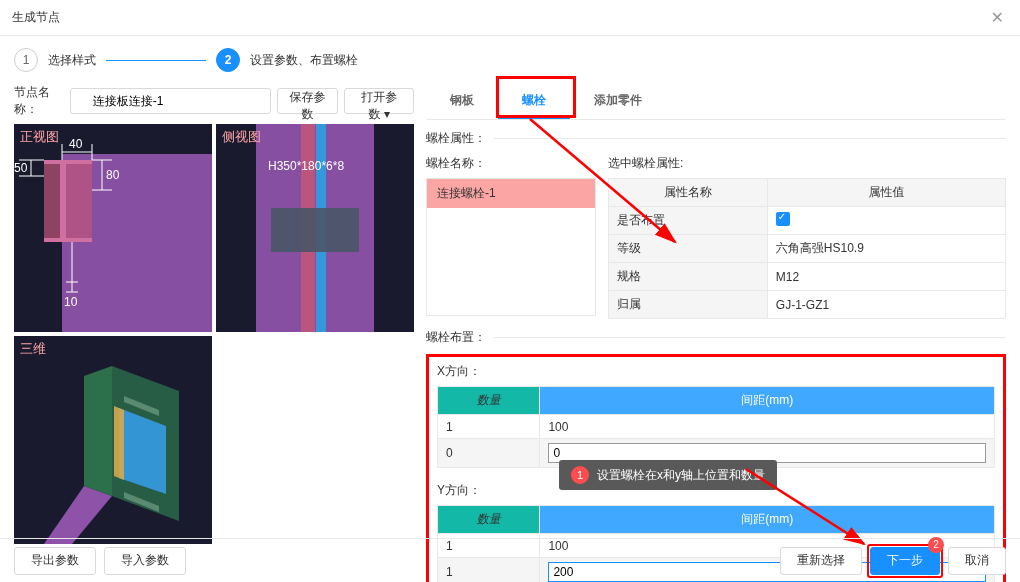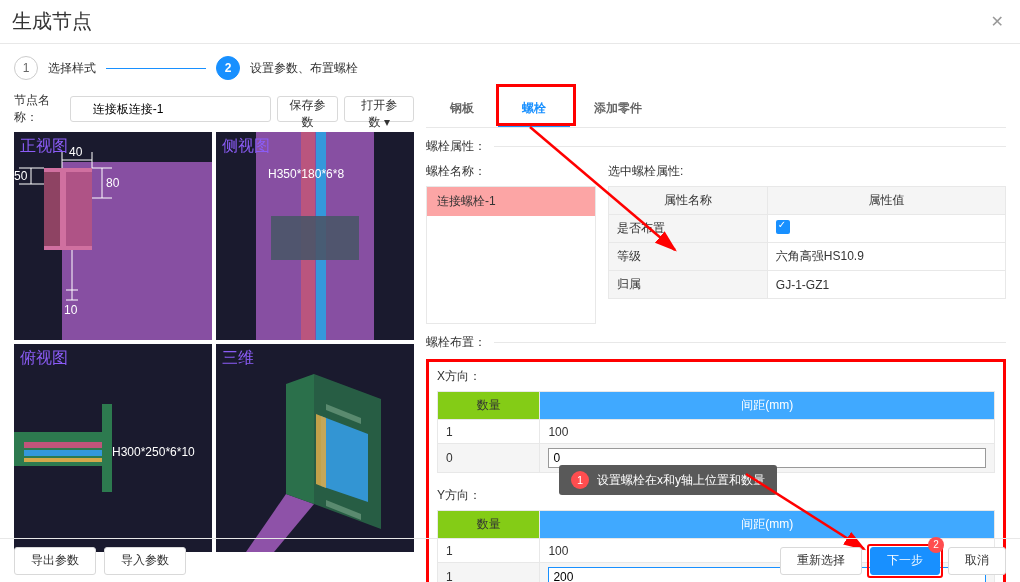--- a/index.html
+++ b/index.html
@@ -1,39 +1,39 @@
 <!DOCTYPE html>
 <html><head>
   <meta charset="utf-8">
   <style>
     * { box-sizing: border-box; margin: 0; padding: 0; font-family: "Microsoft YaHei", Arial, sans-serif; font-size: 12px; }
     body { width: 1020px; height: 582px; background: #fff; position: relative; overflow: hidden; }
     
     .title-bar { display: flex; justify-content: space-between; align-items: center; padding: 8px 12px; border-bottom: 1px solid #e8e8e8; }
-    .title-text { font-size: 20px; color: #333; }
+    .title-text { font-size: 12px; color: #333; }
     .close-x { font-size: 16px; color: #999; cursor: pointer; padding: 0 4px; }
     
     .steps { display: flex; align-items: center; padding: 12px 14px; gap: 10px; }
     .step-circle { width: 24px; height: 24px; border-radius: 50%; display: flex; align-items: center; justify-content: center; border: 1px solid #ccc; color: #666; }
     .step-circle.active { background: #1890ff; color: #fff; border-color: #1890ff; font-weight: bold; }
     .step-label { color: #333; }
     .step-line { width: 100px; height: 1px; background: #1890ff; }
     
     .main { display: flex; height: 466px; }
     .left { width: 420px; padding: 0 6px 0 14px; }
     .right { flex: 1; padding: 0 14px 0 6px; position: relative; }
     
     .name-row { display: flex; align-items: center; gap: 6px; margin-bottom: 6px; }
     .name-label { color: #333; }
     .name-input { flex: 1; height: 26px; border: 1px solid #d9d9d9; padding: 0 22px; border-radius: 3px; }
     .btn-sm { height: 26px; padding: 0 10px; border: 1px solid #d9d9d9; background: #fff; border-radius: 3px; cursor: pointer; color: #333; }
     
     .viewports { display: grid; grid-template-columns: 1fr 1fr; grid-template-rows: 1fr 1fr; gap: 4px; height: 420px; }
     .viewport { background: #1a1a2e; position: relative; overflow: hidden; }
-    .vp-label { position: absolute; top: 4px; left: 6px; color: #8b5cf6; font-size: 16px; z-index: 10; }
+    .vp-label { position: absolute; top: 4px; left: 6px; color: #fca5a5; font-size: 13px; z-index: 10; }
     
     .tabs { display: flex; border-bottom: 1px solid #e8e8e8; position: relative; }
     .tab { padding: 8px 24px; cursor: pointer; color: #666; border-bottom: 2px solid transparent; font-weight: bold; }
     .tab.active { color: #1890ff; border-bottom-color: #1890ff; }
     
     .tab-highlight { position: absolute; border: 3px solid #ff0000; pointer-events: none; }
     
     .section { margin-top: 10px; }
     .section-title { color: #333; margin-bottom: 8px; display: flex; align-items: center; }
     .section-title::after { content: ''; flex: 1; height: 1px; background: #e8e8e8; margin-left: 8px; }
@@ -54,21 +54,21 @@
     .checkbox-icon::after { content: '✓'; color: #fff; font-size: 10px; position: absolute; left: 2px; top: -1px; }
     
     .layout-section { position: relative; }
     .layout-box { border: 3px solid #ff0000; padding: 6px 8px 28px; position: relative; }
     .xy-row { display: flex; gap: 14px; flex-direction: column; }
     .xy-col { flex: 1; }
     .xy-label { color: #333; margin-bottom: 6px; }
     
     .xy-table { width: 100%; border-collapse: collapse; }
     .xy-table th { padding: 5px 8px; text-align: center; border: 1px solid #e8e8e8; font-weight: normal; }
-    .xy-table th.th-gray { background: #84cc16; color: #333; }
+    .xy-table th.th-gray { background: #14b8a6; color: #333; font-style: italic; }
     .xy-table th.th-blue { background: #40a9ff; color: #fff; }
     .xy-table td { padding: 4px 8px; border: 1px solid #e8e8e8; color: #333; height: 24px; }
     .cell-input { width: 100%; border: 1px solid #999; padding: 2px 4px; height: 20px; }
     .cell-input.blue { border-color: #1890ff; }
     .cell-gray { background: #f5f5f5; }
     
     .callout { position: absolute; background: #595959; color: #fff; padding: 6px 12px; border-radius: 3px; display: flex; align-items: center; gap: 8px; left: 130px; top: 103px; }
     .callout-num { width: 18px; height: 18px; background: #ff4d4f; border-radius: 50%; display: flex; align-items: center; justify-content: center; font-size: 11px; }
     
     .arrow-svg { position: absolute; pointer-events: none; }
@@ -141,31 +141,20 @@
         <div class="vp-label">侧视图</div>
         <svg width="100%" height="100%" viewBox="0 0 198 208">
           <rect x="40" y="0" width="118" height="208" fill="#9b59b6" opacity="0.85"></rect>
           <rect x="85" y="0" width="14" height="208" fill="#c0557a" opacity="0.9"></rect>
           <rect x="100" y="0" width="10" height="208" fill="#3498db"></rect>
           <rect x="55" y="84" width="88" height="44" fill="#4a5568" opacity="0.9"></rect>
           <text x="52" y="46" fill="#fff" font-size="11">H350*180*6*8</text>
         </svg>
       </div>
 
-      <div class="viewport">
-        <div class="vp-label">俯视图</div>
-        <svg width="100%" height="100%" viewBox="0 0 198 208">
-          <rect x="0" y="88" width="88" height="34" fill="#2d7a4f"></rect>
-          <rect x="88" y="60" width="10" height="88" fill="#2d7a4f"></rect>
-          <rect x="10" y="98" width="78" height="6" fill="#c0557a"></rect>
-          <rect x="10" y="106" width="78" height="6" fill="#3498db"></rect>
-          <rect x="10" y="114" width="78" height="4" fill="#d4a84b"></rect>
-          <text x="98" y="112" fill="#fff" font-size="11">H300*250*6*10</text>
-        </svg>
-      </div>
 
       <div class="viewport">
         <div class="vp-label">三维</div>
         <svg width="100%" height="100%" viewBox="0 0 198 208">
           <polygon points="30,208 70,150 98,160 58,208" fill="#9b59b6" opacity="0.9"></polygon>
           <polygon points="70,40 98,30 98,160 70,150" fill="#2d7a4f" opacity="0.9"></polygon>
           <polygon points="98,30 165,55 165,185 98,160" fill="#2d7a4f" opacity="0.7"></polygon>
           <polygon points="105,72 152,90 152,158 105,142" fill="#3498db" opacity="0.95"></polygon>
           <polygon points="100,70 110,74 110,144 100,140" fill="#d4a84b" opacity="0.9"></polygon>
           <polygon points="110,60 145,74 145,80 110,66" fill="#5a8a6f"></polygon>
@@ -211,20 +200,24 @@
                 </tr>
             <tr>
                   <td>是否布置</td>
                   <td><span class="checkbox-icon"></span></td>
                 </tr>
             <tr>
                   <td>等级</td>
                   <td>六角高强HS10.9</td>
                 </tr>
             <tr>
+                  <td>规格</td>
+                  <td>M12</td>
+                </tr>
+            <tr>
                   <td>归属</td>
                   <td>GJ-1-GZ1</td>
                 </tr>
           </tbody>
             </table>
         </div>
       </div>
     </div>
 
     <div class="section layout-section">

